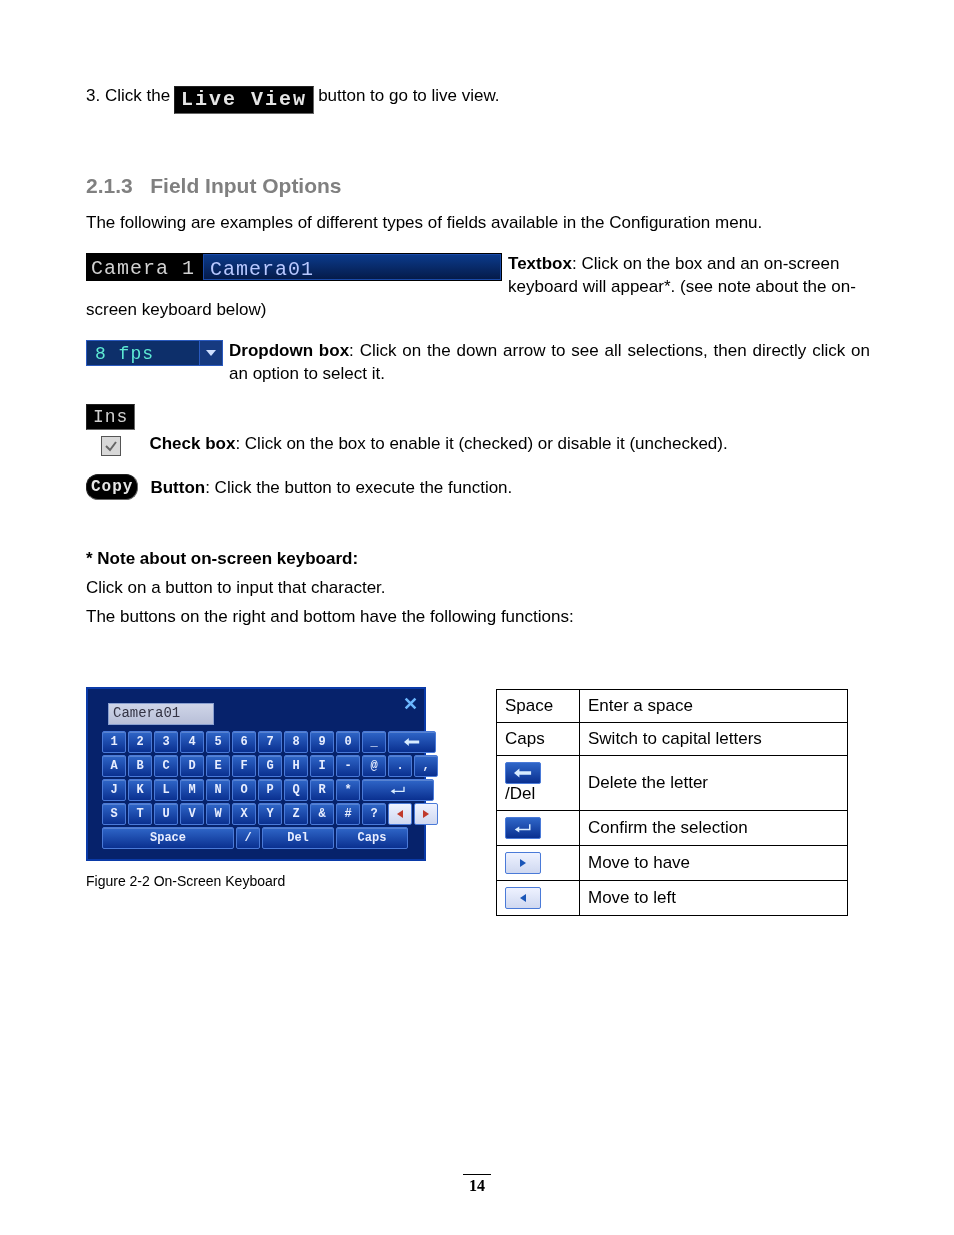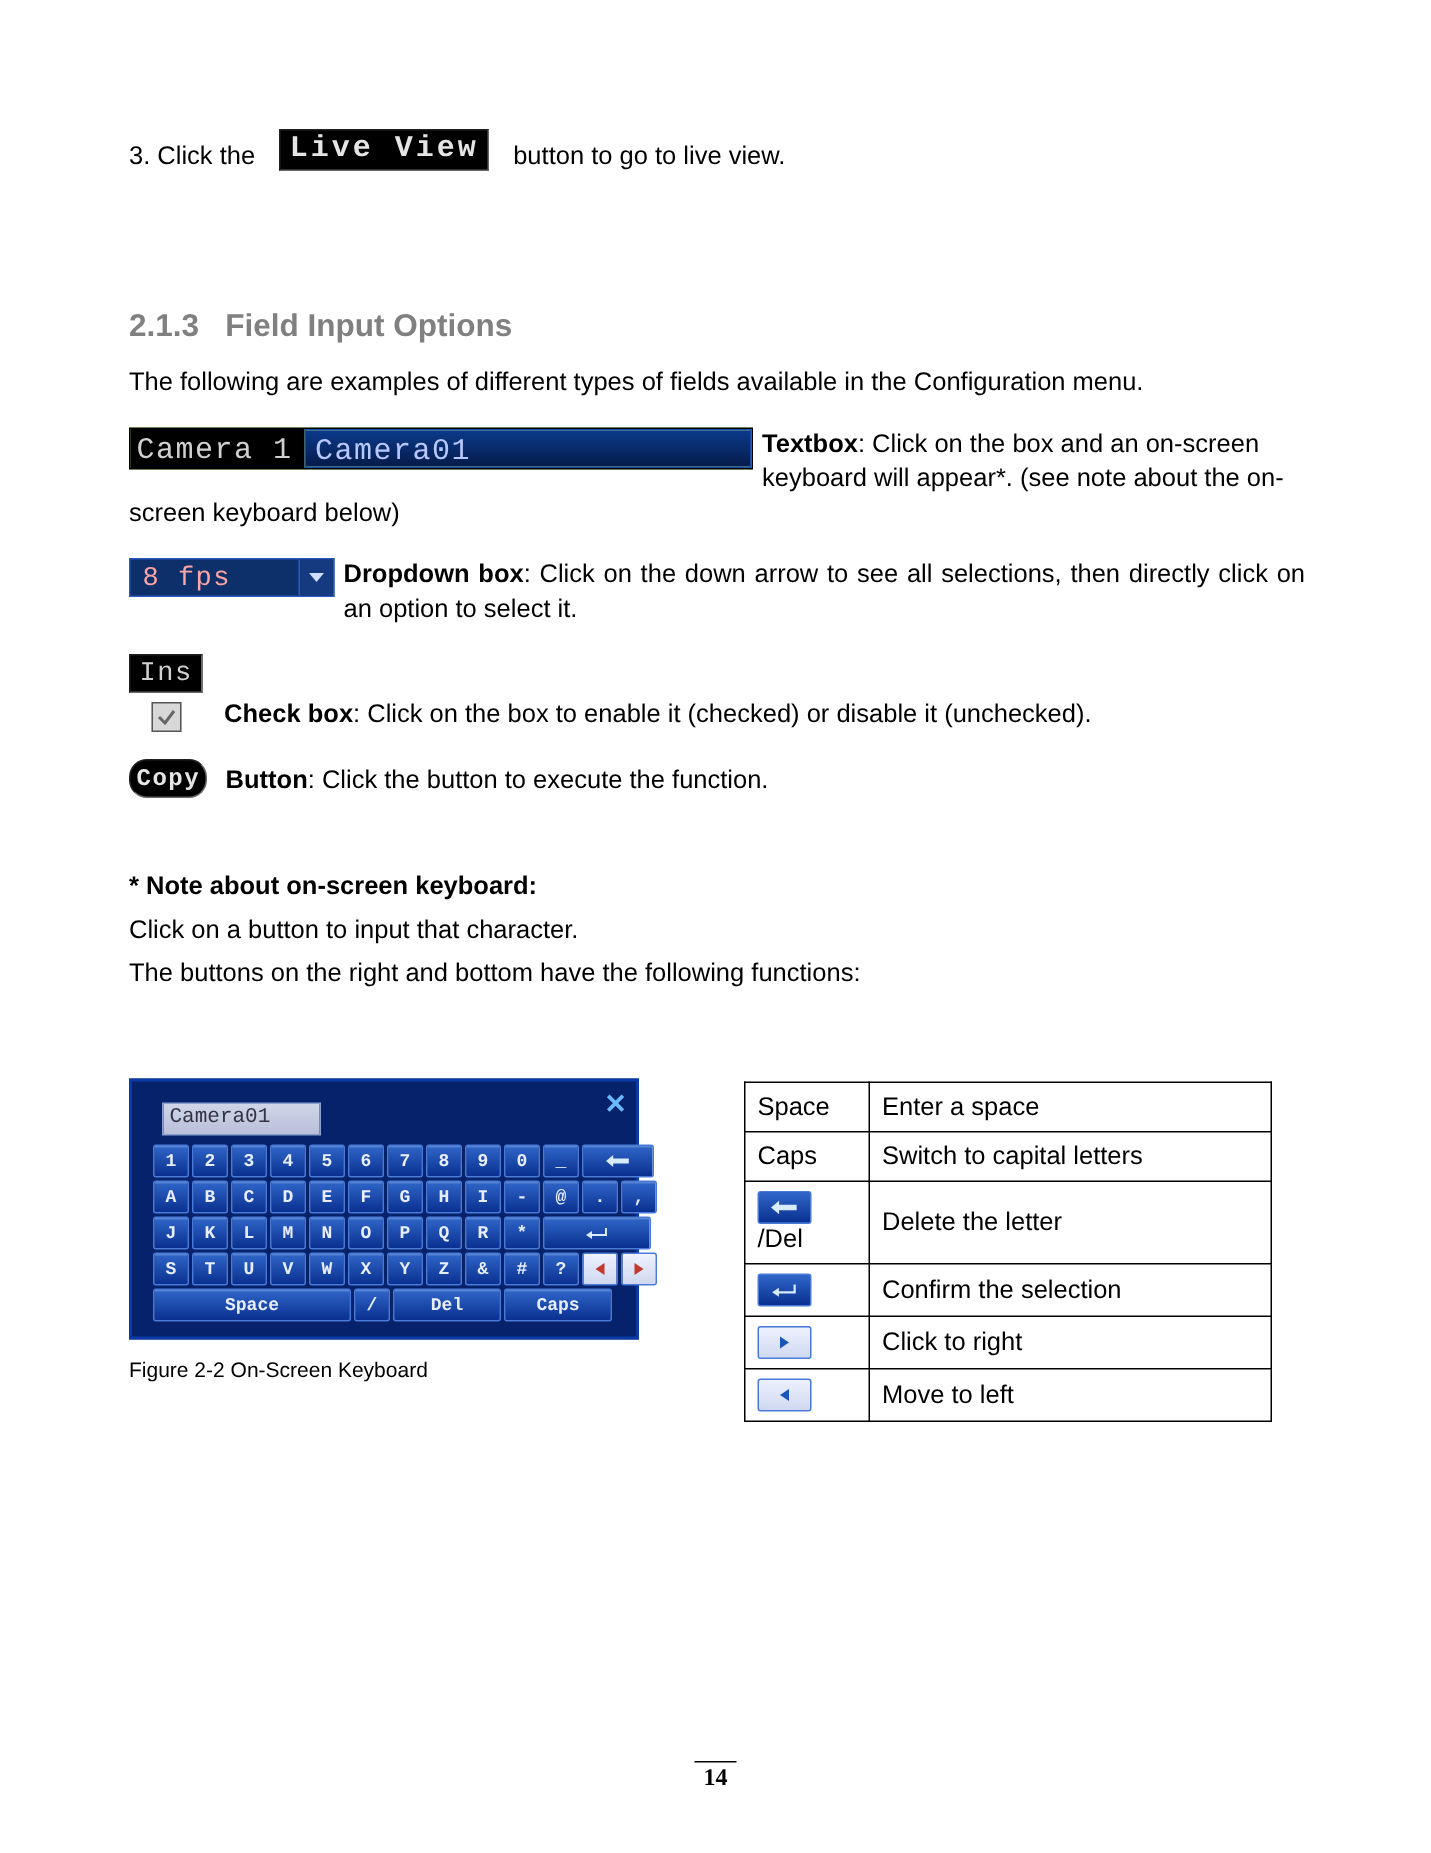--- a/index.html
+++ b/index.html
@@ -14,24 +14,24 @@
   .page {
     padding: 86px 84px 50px 86px;
     box-sizing: border-box;
     width: 954px;
     position: relative;
     min-height: 1235px;
   }
 
   .line1 {
     display: flex;
-    align-items: flex-end;
+    align-items: flex-start;
     flex-wrap: wrap;
-    gap: 16px;
-    margin-bottom: 92px;
+    gap: 4px;
+    margin-bottom: 60px;
   }
 
   
   .dvr-btn {
     display: inline-block;
     background: #000;
     color: #e5e5e5;
     font-family: "Courier New", monospace;
     letter-spacing: 2px;
     font-weight: bold;
@@ -87,21 +87,21 @@
   
   .dropdown-widget {
     display: inline-flex;
     align-items: stretch;
     height: 24px;
     margin-right: 6px;
     background: #0d2f6a;
     border: 1px solid #2a5abf;
   }
   .dropdown-widget .val {
-    color: #fca5a5;
+    color: #5eead4;
     font-family: "Courier New", monospace;
     font-size: 18px;
     letter-spacing: 1px;
     padding: 1px 8px;
     width: 96px;
   }
   .dropdown-widget .arrow {
     width: 22px;
     display:flex; align-items:center; justify-content:center;
     background: #163a80;
@@ -428,21 +428,21 @@
           <td>Confirm the selection</td>
         </tr>
         <tr>
           <td class="iconcell">
             <span class="mini-key white">
               <svg viewBox="0 0 12 12">
                     <polygon points="3,2 9,6 3,10" fill="#1a56b8"></polygon>
                   </svg>
             </span>
           </td>
-          <td>Click to right</td>
+          <td>Move to have</td>
         </tr>
         <tr>
           <td class="iconcell">
             <span class="mini-key white">
               <svg viewBox="0 0 12 12">
                     <polygon points="9,2 3,6 9,10" fill="#1a56b8"></polygon>
                   </svg>
             </span>
           </td>
           <td>Move to left</td>

